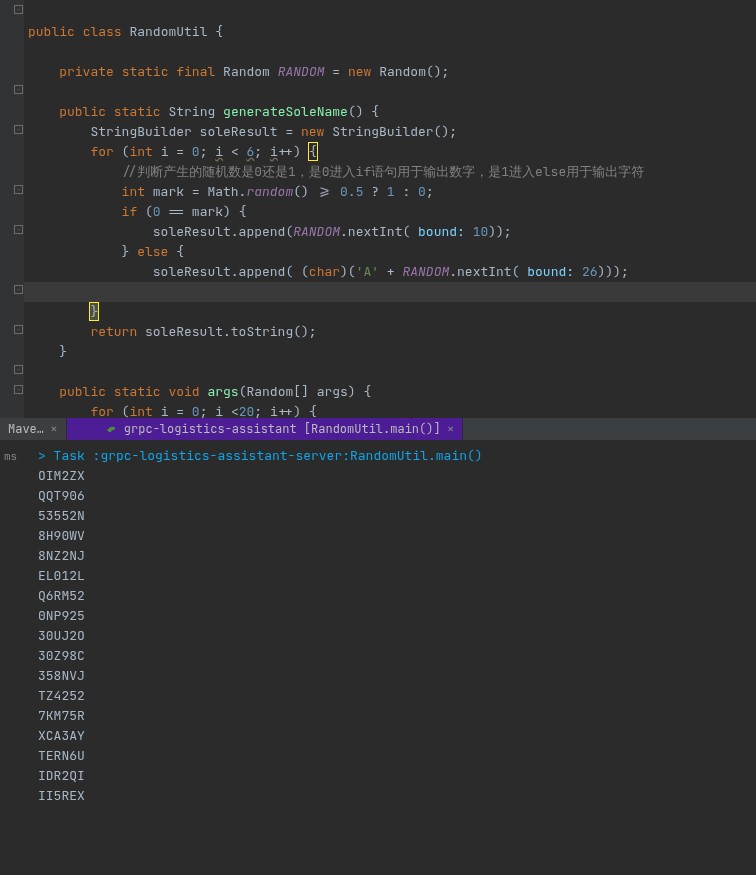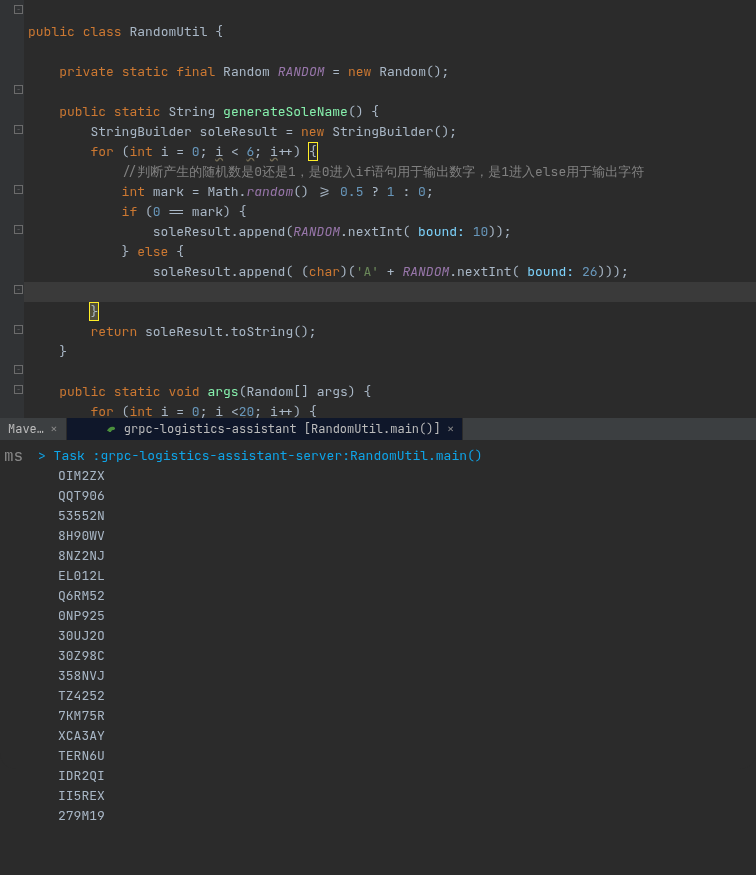--- a/index.html
+++ b/index.html
@@ -69,38 +69,38 @@
   align-items:stretch;
 }
 .tab {
   display:flex;
   align-items:center;
   padding:0 8px;
   gap:6px;
   color:#bbbbbb;
   border-right:1px solid #2b2b2b;
 }
-.tab.active { background:#0f172a;padding-left:39px; }
+.tab.active { background:#4c1d95;padding-left:39px; }
 .tab-close { color:#888; font-size:13px; cursor:pointer; }
 .run-ico {
   width:12px;height:12px;
   display:inline-block;
 }
 .run-ico svg { display:block; }
 .console {
   padding:6px 0 0 38px;
   position:relative;
 }
 .ms-label {
   position:absolute;
   left:4px; top:6px;
   color:#888;
-  font-size:16px;
+  font-size:11px;
 }
-.out-line { color:#a9b7c6;margin-left:20px; }
+.out-line { color:#a9b7c6; }
 .task-line { color:#0ea5e9; }
 </style>
 </head>
 <body>
 
 <div class="editor">
   <div class="gutter">
     <div class="fold" style="top:5px">-</div>
     <div class="fold" style="top:85px">-</div>
     <div class="fold" style="top:125px">-</div>
@@ -166,16 +166,15 @@
         <div class="out-line">0NP925</div>
         <div class="out-line">30UJ2O</div>
         <div class="out-line">30Z98C</div>
         <div class="out-line">358NVJ</div>
         <div class="out-line">TZ4252</div>
         <div class="out-line">7KM75R</div>
         <div class="out-line">XCA3AY</div>
         <div class="out-line">TERN6U</div>
         <div class="out-line">IDR2QI</div>
         <div class="out-line">II5REX</div>
-        <div class="out-line">279M19</div>
       </div>
   </div>
 </div>
 
 </body></html>

